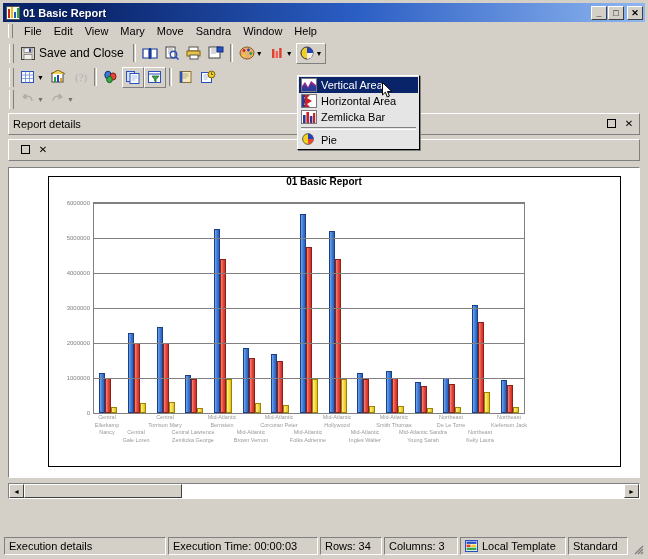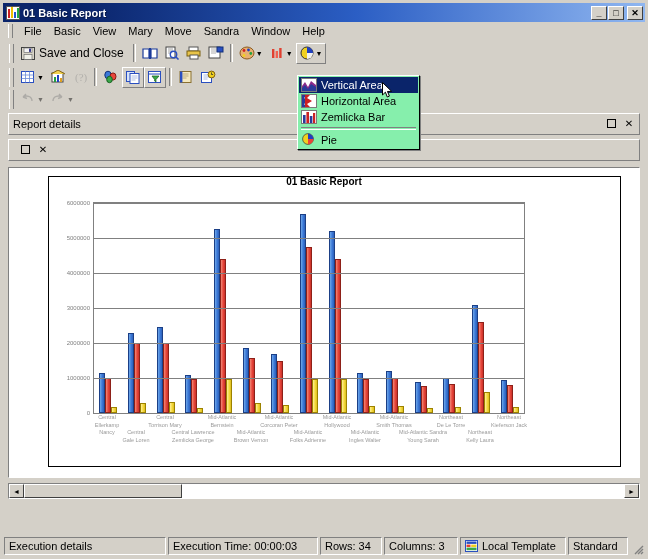--- a/index.html
+++ b/index.html
@@ -45,21 +45,21 @@
         box-sizing:border-box;padding:0 2px;background:transparent;border:1px solid transparent;}
   .tool.framed{border-color:#fff #808080 #808080 #fff;}
   .tool.label{padding:0 5px 0 2px;font-size:12px;gap:3px;}
   .tool .arrow{font-size:7px;margin-left:1px;line-height:7px;}
   .sep{width:1px;height:18px;border-left:1px solid #808080;border-right:1px solid #fff;margin:0 3px;}
   .tool.disabled{opacity:.45;}
 
   .ico{width:16px;height:15px;display:inline-block;position:relative;flex:none;}
 
   
-  .dropdown{position:absolute;left:295px;top:73px;width:119px;background:#86efac;
+  .dropdown{position:absolute;left:295px;top:73px;width:119px;background:#e5e5e5;
     border:1px solid;border-color:#fff #000 #000 #fff;box-shadow:1px 1px 0 #808080;
     padding:1px;z-index:50;}
   .dd-item{height:16px;display:flex;align-items:center;font-size:11px;padding-left:2px;gap:4px;}
   .dd-item.sel{background:#0a246a;color:#fff;}
   .dd-sep{height:1px;border-top:1px solid #808080;border-bottom:1px solid #fff;margin:2px 2px;}
   .dd-ico{width:16px;height:14px;flex:none;position:relative;background:#fff;border:1px solid #7a7a7a;box-sizing:border-box;}
 
   
   .pane{margin:4px 6px 0 6px;height:20px;display:flex;align-items:center;
         background:#d4d0c8;border:1px solid;border-color:#fff #808080 #808080 #fff;
@@ -127,21 +127,21 @@
     <span class="tb-btns">
       <span class="tb-btn">_</span>
       <span class="tb-btn">□</span>
       <span class="tb-btn close">✕</span>
     </span>
   </div>
 
   <div class="menubar">
     <span class="grip"></span>
     <span class="menu-item">File</span>
-    <span class="menu-item">Basic</span>
+    <span class="menu-item">Edit</span>
     <span class="menu-item">View</span>
     <span class="menu-item">Mary</span>
     <span class="menu-item">Move</span>
     <span class="menu-item">Sandra</span>
     <span class="menu-item">Window</span>
     <span class="menu-item">Help</span>
   </div>
 
   <div class="toolbar-row">
     <span class="tb-grip"></span>

